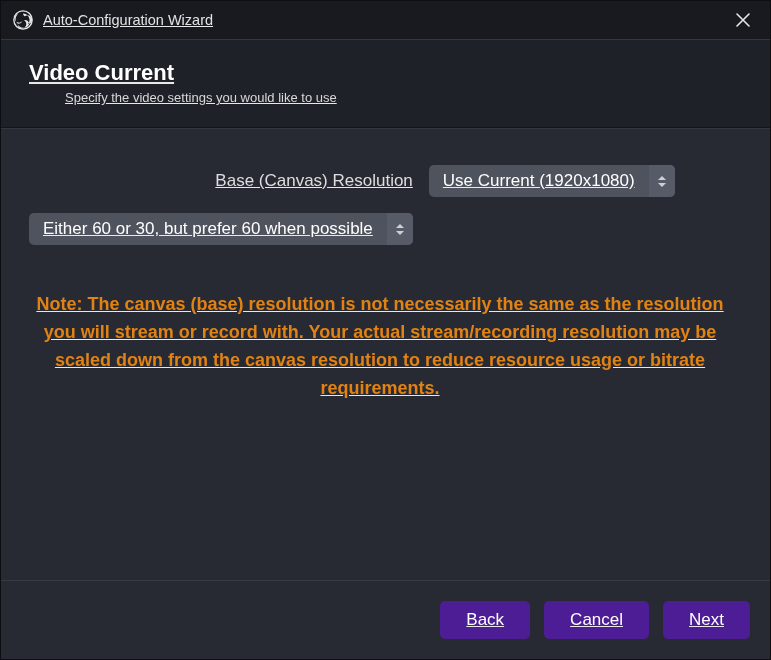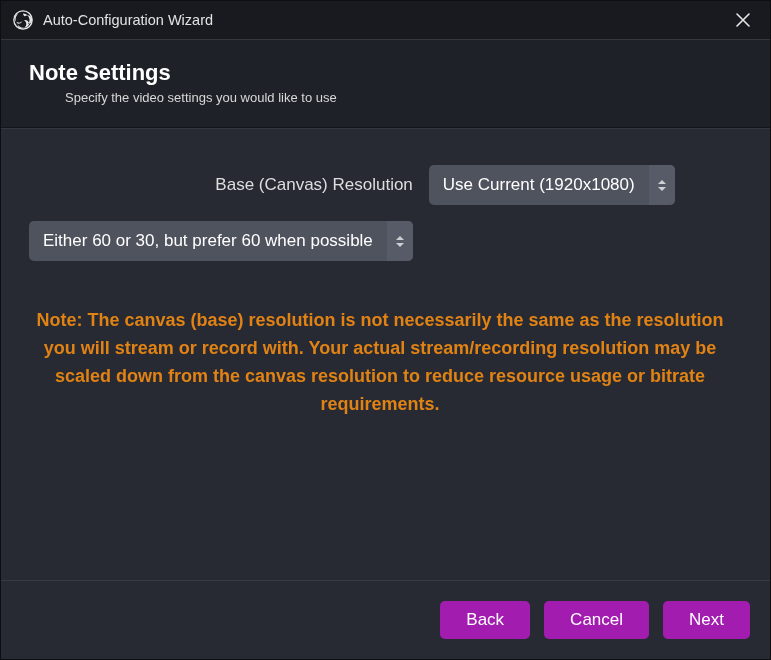--- a/index.html
+++ b/index.html
@@ -9,20 +9,21 @@
       background: #272a33;
       color: #e8e8e8;
     }
     .window {
       width: 771px;
       height: 660px;
       background: #272a33;
       border: 1px solid #0d0e11;
       display: flex;
       flex-direction: column;
+      text-decoration: underline;
     }
     
     .titlebar {
       height: 38px;
       background: #181a20;
       display: flex;
       align-items: center;
       padding: 0 10px 0 12px;
       gap: 10px;
     }
@@ -80,21 +81,21 @@
       color: #dedede;
       text-align: right;
       white-space: nowrap;
     }
     .select {
       display: flex;
       align-items: stretch;
       border-radius: 5px;
       overflow: hidden;
       background: #4f535e;
-      height: 40px;
+      height: 32px;
       cursor: pointer;
     }
     .select .sel-text {
       display: flex;
       align-items: center;
       padding: 0 14px;
       font-size: 17px;
       color: #ffffff;
       white-space: nowrap;
     }
@@ -125,21 +126,21 @@
     
     .footer {
       border-top: 1px solid #383b43;
       background: #272a33;
       padding: 20px 20px;
       display: flex;
       justify-content: flex-end;
       gap: 14px;
     }
     .btn {
-      background: #a21caf;
+      background: #4c1d95;
       color: #ffffff;
       border: none;
       border-radius: 5px;
       font-size: 17px;
       padding: 9px 26px;
       cursor: pointer;
       font-family: inherit;
     }
   </style>
 </head>
@@ -158,21 +159,21 @@
     </span>
     <span class="title-text">Auto-Configuration Wizard</span>
     <span class="close">
       <svg width="14" height="14" viewBox="0 0 14 14">
         <path d="M1 1 L13 13 M13 1 L1 13" stroke="#e6e6e6" stroke-width="1.6" stroke-linecap="round"></path>
       </svg>
     </span>
   </div>
 
   <div class="header-block">
-    <div class="header-title">Note Settings</div>
+    <div class="header-title">Video Current</div>
     <div class="header-subtitle">Specify the video settings you would like to use</div>
   </div>
 
   <div class="content">
 
     <div class="form-grid">
 
       <div class="form-label">Base (Canvas) Resolution</div>
       <div class="select">
         <div class="sel-text">Use Current (1920x1080)</div>

